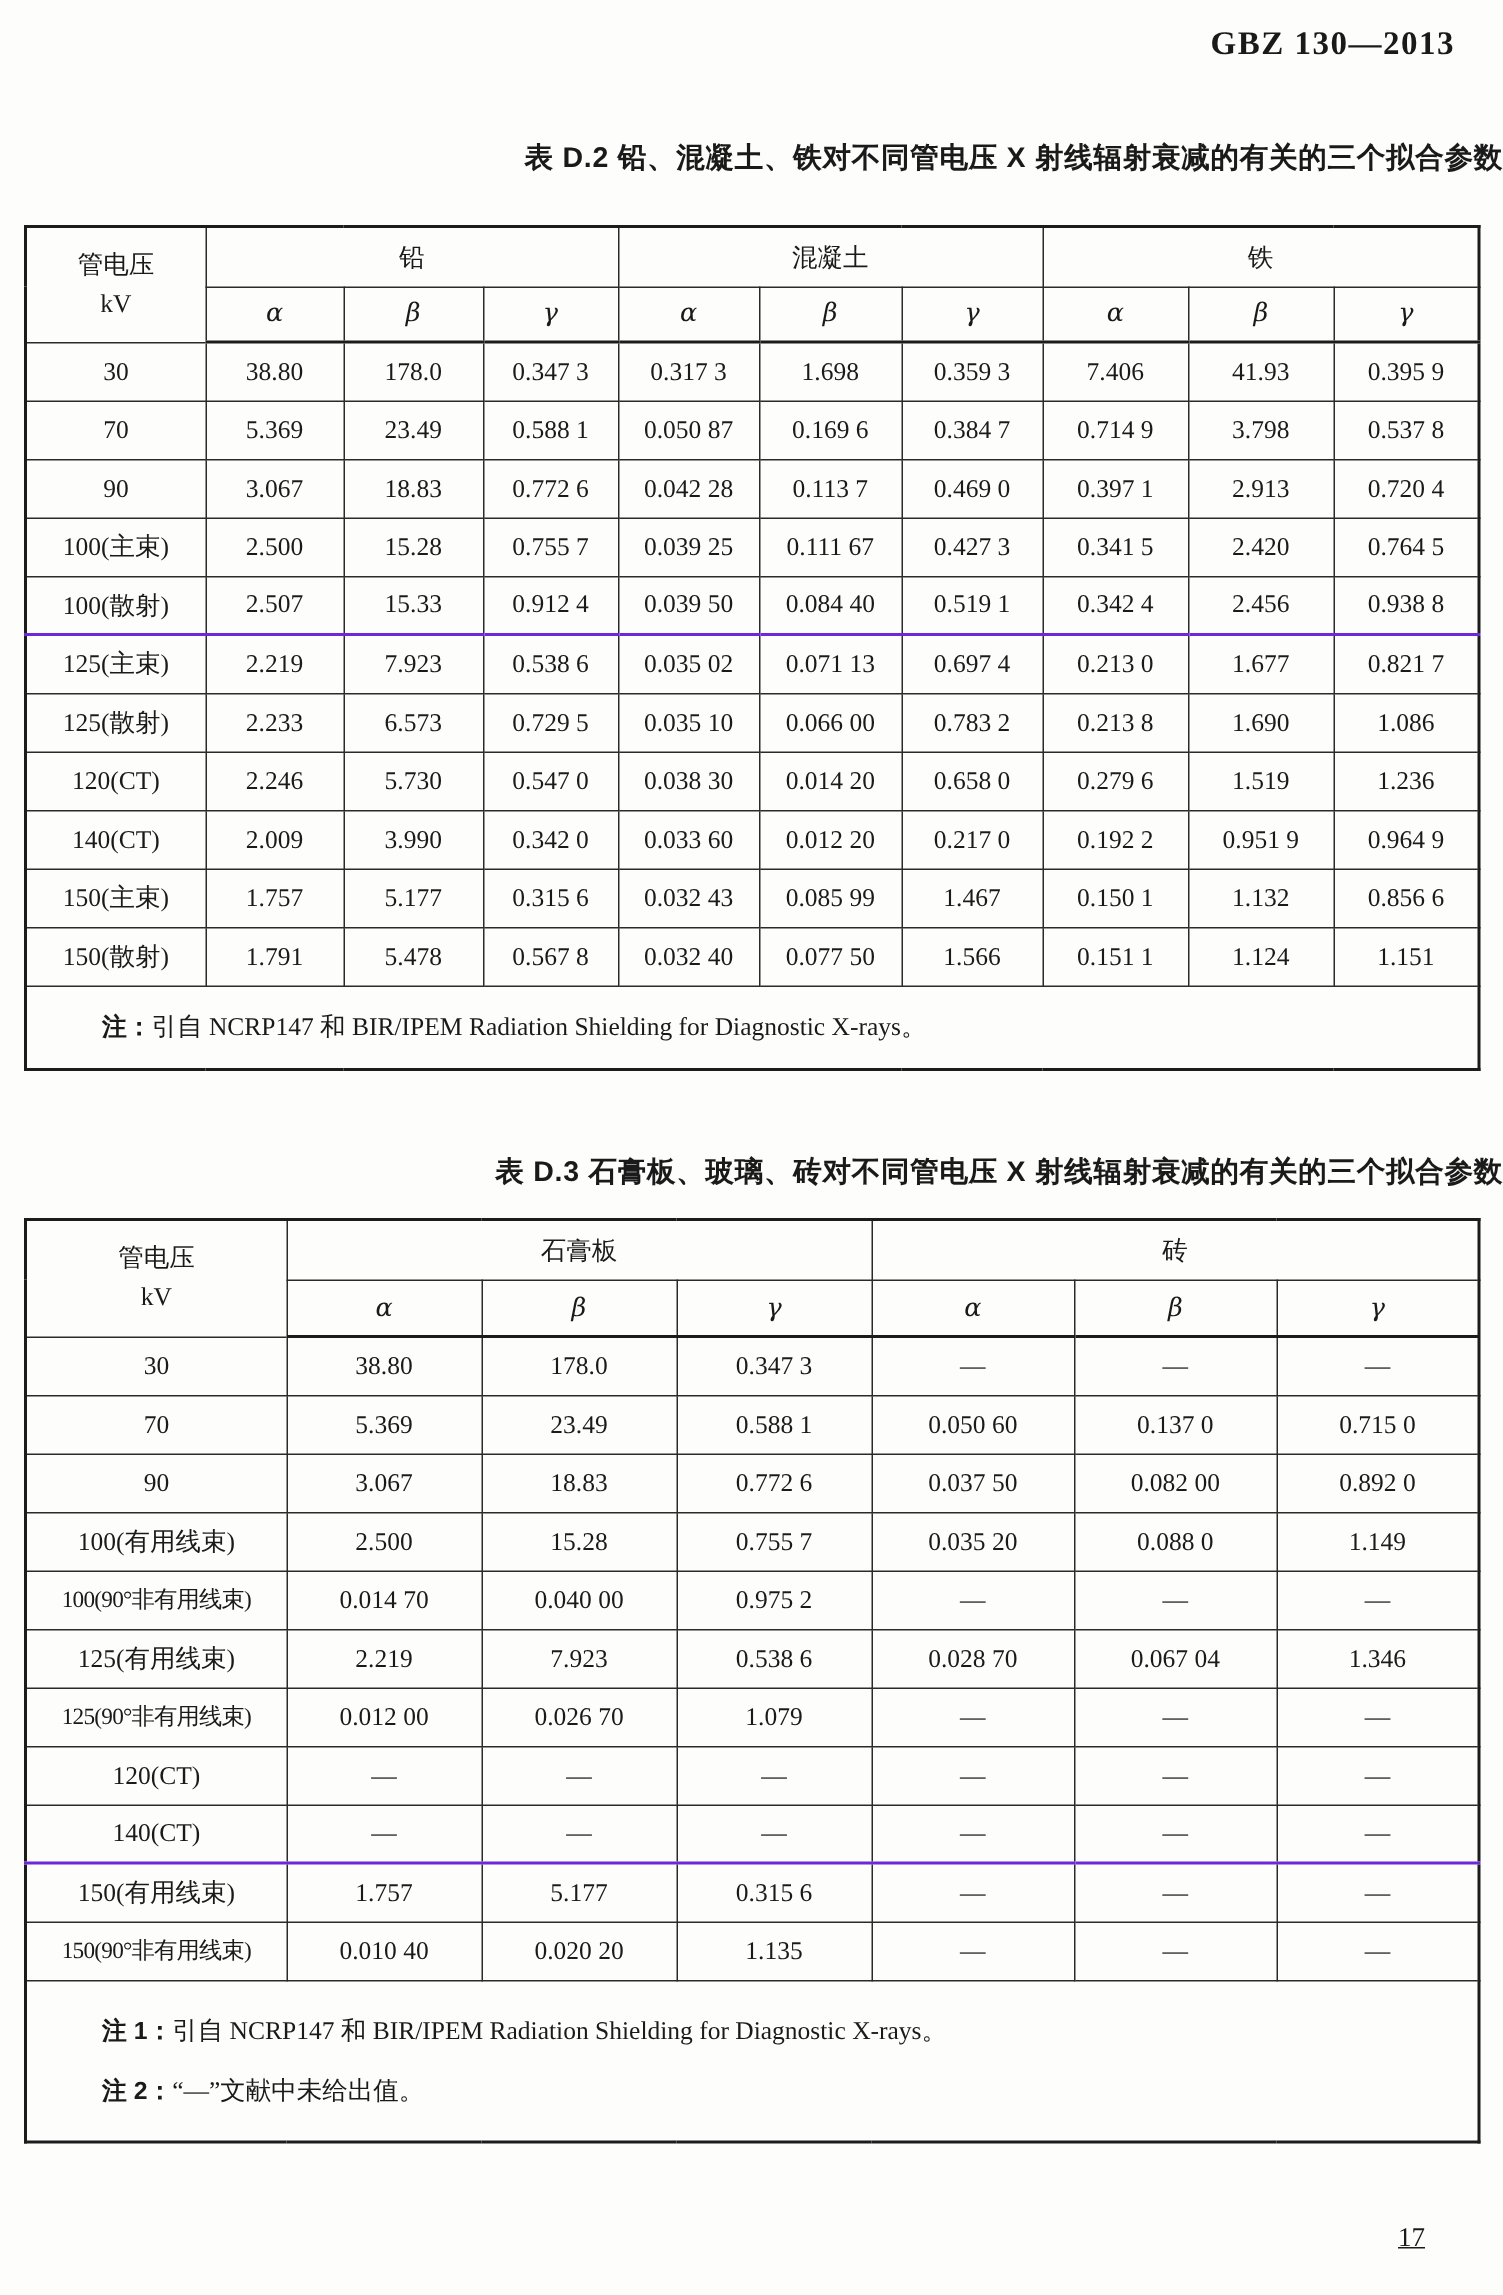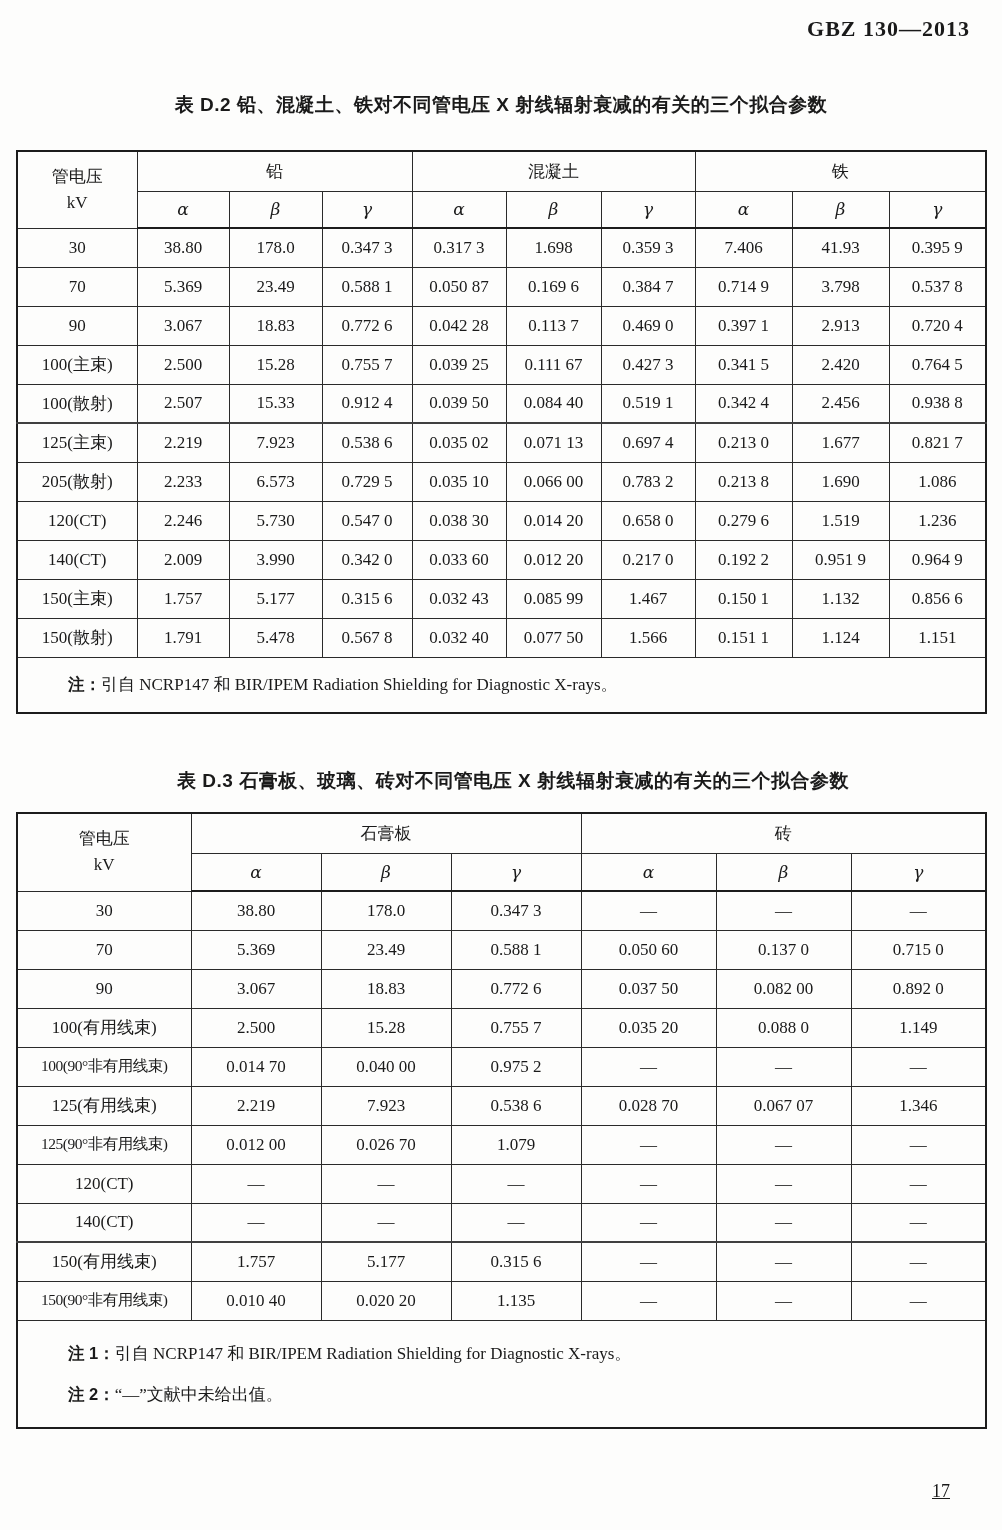--- a/index.html
+++ b/index.html
@@ -7,21 +7,21 @@
     width:1002px;height:1530px;position:relative;overflow:hidden;
     background:#fdfdfc;color:#1a1a1a;
     font-family:"Liberation Serif","DejaVu Serif",serif;
   }
   .doc-header{
     padding:16px 32px 0 0;text-align:right;
     font-weight:bold;font-size:22px;letter-spacing:1px;
     font-family:"Liberation Serif",serif;
   }
   .table-title{
-    text-align:center;font-weight:700;font-size:19px;letter-spacing:0.5px;
+    text-align:right;font-weight:700;font-size:19px;letter-spacing:0.5px;
     font-family:"Liberation Sans","DejaVu Sans",sans-serif;
   }
   .title-d2{margin-top:50px;}
   .title-d3{margin-top:54px;margin-left:24px;}
   table{
     border-collapse:collapse;table-layout:fixed;
     margin-left:16px;width:969px;
     font-size:17px;
   }
   .t-d2{margin-top:32px;}
@@ -35,21 +35,21 @@
   th{font-weight:normal;}
   .t-d2 thead tr.group-row{height:40px;}
   .t-d2 thead tr.params{height:37px;}
   .t-d2 tbody tr{height:39px;}
   .t-d2 tr.note-row{height:56px;}
   .t-d3 thead tr.group-row{height:40px;}
   .t-d3 thead tr.params{height:38px;}
   .t-d3 tbody tr{height:39px;}
   .t-d3 tr.notes-row{height:108px;}
   thead tr.params th{border-bottom:2px solid #1c1c1c;}
-  tr.thick-top td{border-top:2px solid #404040;}
+  tr.thick-top td{border-top:2px solid #6d28d9;}
   .kvh div{line-height:26px;}
   .greek{font-style:italic;font-family:"DejaVu Serif",serif;}
   td.kv-long{font-size:15.5px;letter-spacing:-0.5px;}
   .note-cell{
     text-align:left;padding-left:50px;white-space:normal;
   }
   .note-label{
     font-weight:bold;
     font-family:"Liberation Sans","DejaVu Sans",sans-serif;
     font-size:16.5px;
@@ -170,21 +170,21 @@
       <td>7.923</td>
       <td>0.538 6</td>
       <td>0.035 02</td>
       <td>0.071 13</td>
       <td>0.697 4</td>
       <td>0.213 0</td>
       <td>1.677</td>
       <td>0.821 7</td>
     </tr>
     <tr>
-      <td>205(散射)</td>
+      <td>125(散射)</td>
       <td>2.233</td>
       <td>6.573</td>
       <td>0.729 5</td>
       <td>0.035 10</td>
       <td>0.066 00</td>
       <td>0.783 2</td>
       <td>0.213 8</td>
       <td>1.690</td>
       <td>1.086</td>
     </tr>
@@ -319,21 +319,21 @@
       <td>—</td>
       <td>—</td>
       <td>—</td>
     </tr>
     <tr>
       <td>125(有用线束)</td>
       <td>2.219</td>
       <td>7.923</td>
       <td>0.538 6</td>
       <td>0.028 70</td>
-      <td>0.067 07</td>
+      <td>0.067 04</td>
       <td>1.346</td>
     </tr>
     <tr>
       <td class="kv-long">125(90°非有用线束)</td>
       <td>0.012 00</td>
       <td>0.026 70</td>
       <td>1.079</td>
       <td>—</td>
       <td>—</td>
       <td>—</td>

